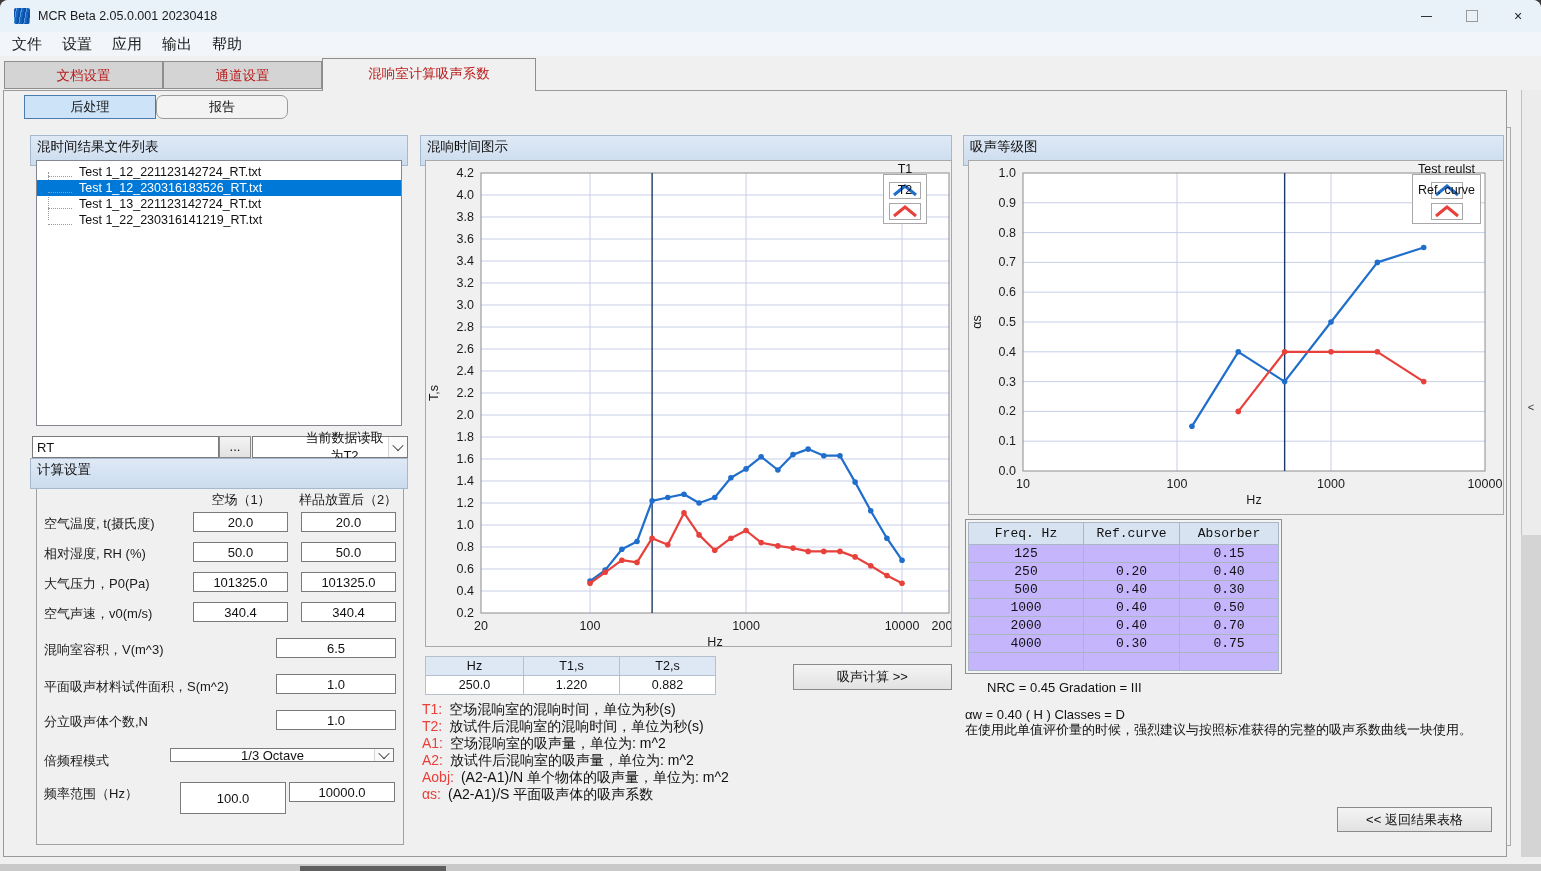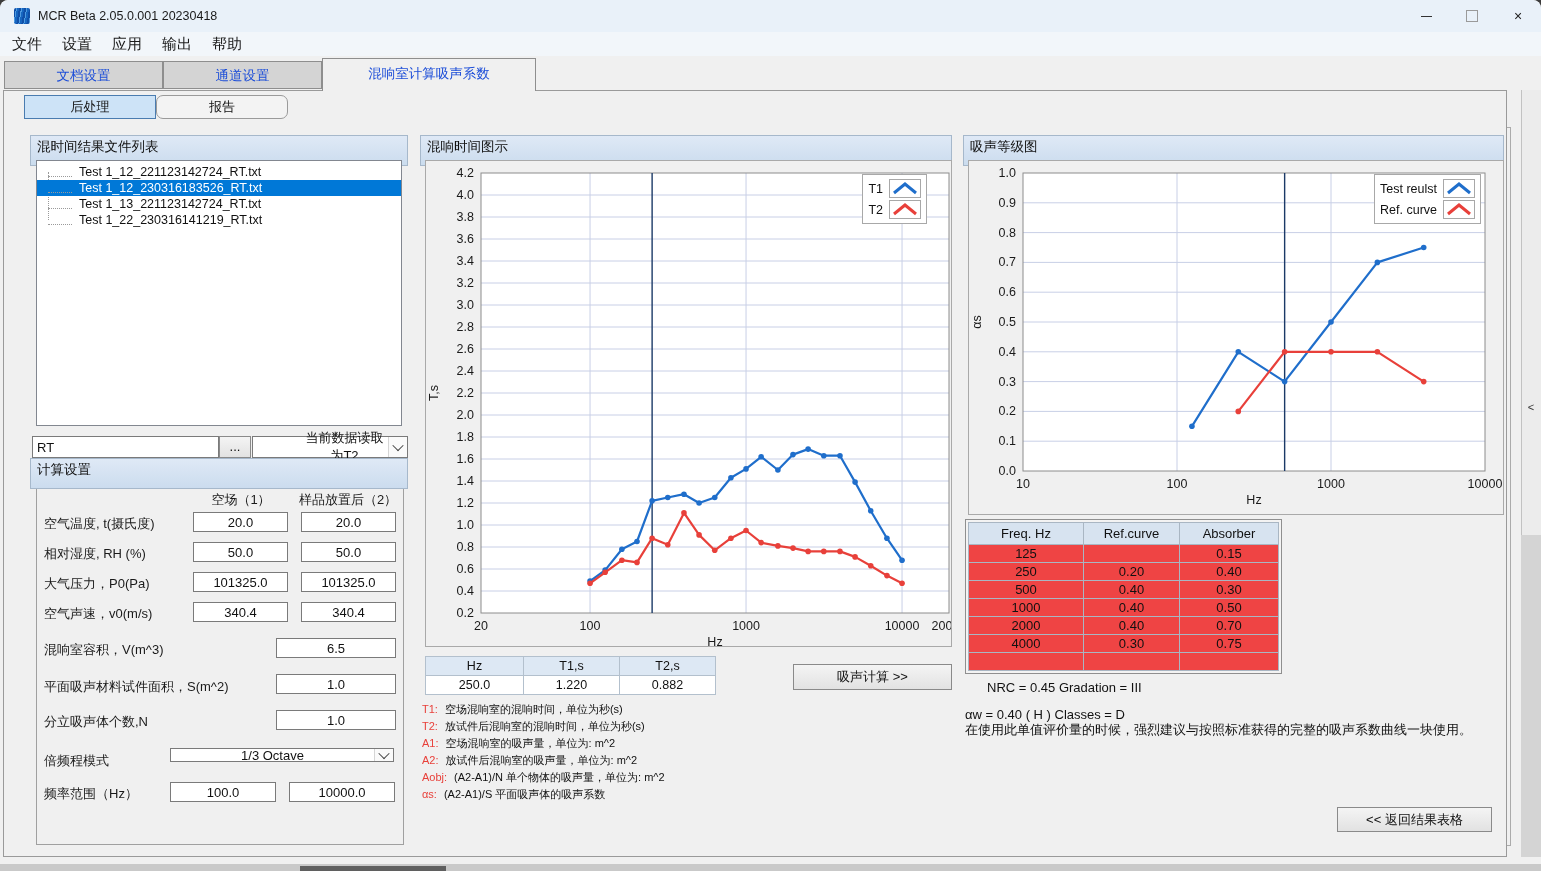--- a/index.html
+++ b/index.html
@@ -10,21 +10,21 @@
     background:repeating-linear-gradient(100deg,#0f4fa8 0 2px,#4d9ae0 2px 3px,#1565c0 3px 5px);}
   .title-text{position:absolute;left:38px;top:0;line-height:32px;font-size:12.5px;color:#1a1a1a;}
   .winbtns{position:absolute;right:0;top:0;height:32px;display:flex;}
   .winbtn{width:46px;height:32px;display:flex;align-items:center;justify-content:center;color:#222;font-size:14px;}
   .winbtn .minbar{width:11px;height:1px;background:#333;}
   .winbtn .maxbox{width:10px;height:10px;border:1px solid #9a9a9a;}
   
   .menubar{position:absolute;left:0;top:32px;width:1541px;height:24px;background:#f2f6fa;display:flex;align-items:center;padding-left:2px;box-sizing:border-box;}
   .menu-item{padding:3px 10px;font-size:15px;color:#1a1a1a;}
   
-  .tab{position:absolute;box-sizing:border-box;text-align:center;font-size:13.5px;color:#1d4ed8;}
+  .tab{position:absolute;box-sizing:border-box;text-align:center;font-size:13.5px;color:#b91c1c;}
   .tab.inactive{top:61px;height:28px;line-height:27px;background:#d4d4d4;border:1px solid #8e8e8e;z-index:1;}
   .tab.active{top:58px;height:33px;line-height:30px;background:#f0f0f0;border:1px solid #8e8e8e;border-bottom:none;z-index:3;}
   .content-frame{position:absolute;left:3px;top:90px;width:1504px;height:767px;border:1px solid #9a9a9a;background:#f0f0f0;box-sizing:border-box;z-index:2;}
   .main-groupbox{position:absolute;left:21px;top:127px;width:1490px;height:719px;border:1px solid #ababab;box-sizing:border-box;}
   .subtab{position:absolute;top:95px;height:24px;box-sizing:border-box;text-align:center;line-height:22px;font-size:13px;color:#111;z-index:4;}
   .subtab.sel{background:#cde3f7;border:1px solid #4a7cb0;}
   .subtab.unsel{background:#f3f3f3;border:1px solid #9a9a9a;}
   
   .sec-header{position:absolute;height:31px;line-height:22px;background:linear-gradient(#dfe9f6,#cbdcee);
     border:1px solid #a6b8cb;box-sizing:border-box;padding-left:6px;font-size:13.5px;color:#111;z-index:4;}
@@ -44,33 +44,33 @@
   .combo{position:absolute;box-sizing:border-box;border:1px solid #7a7a7a;background:#fff;font-size:13px;color:#111;display:flex;align-items:center;z-index:4;}
   .combo .val{flex:1;text-align:center;}
   .combo .drop{width:18px;align-self:stretch;border-left:1px solid #d5d5d5;background:#fafafa;display:flex;align-items:center;justify-content:center;}
   .chev{width:7px;height:7px;border-right:1.4px solid #444;border-bottom:1.4px solid #444;transform:rotate(45deg) translate(-1px,-1px);}
   .groupbox{position:absolute;border:1px solid #a0a0a0;box-sizing:border-box;z-index:3;}
   .flabel{position:absolute;font-size:13px;color:#1a1a1a;z-index:4;}
   .colhdr{position:absolute;font-size:13px;color:#1a1a1a;text-align:center;z-index:4;}
   
   .chartbox{position:absolute;border:1px solid #a9a9a9;background:#f0f0f0;box-sizing:border-box;z-index:4;}
   .legend{position:absolute;background:#fff;border:1px solid #a8a8a8;padding:3px 5px;z-index:5;}
-  .legend .lrow{display:flex;align-items:center;justify-content:flex-end;gap:6px;height:21px;font-size:12.5px;color:#111;}
+  .legend .lrow{display:flex;align-items:center;justify-content:flex-end;gap:6px;height:21px;font-size:12.5px;color:#111;flex-direction:column;}
   .legend .licon{width:30px;height:17px;border:1px solid #a8a8a8;background:#fff;display:flex;align-items:center;justify-content:center;}
   
   table.mini{position:absolute;left:425px;top:656px;border-collapse:collapse;z-index:4;background:#fff;border:1px solid #76899c;}
   table.mini th{background:#dde8f4;font-weight:normal;}
   table.mini th,table.mini td{border:1px solid #b3c0cd;font-size:12.5px;color:#111;text-align:center;height:18px;padding:0;}
   .freq-table-wrap{position:absolute;left:965px;top:519px;border:1px solid #8f8f8f;background:#f3f3f3;padding:2px;z-index:4;}
-  table.freq{border-collapse:collapse;background:#ef4444;}
+  table.freq{border-collapse:collapse;background:#c4b5fd;font-family:Liberation Mono, monospace;}
   table.freq th{background:#d7e3f0;font-weight:normal;}
   table.freq th,table.freq td{border:1px solid #a9b6c3;font-size:13px;color:#111;text-align:center;padding:0;height:17px;}
   table.freq th{height:21px;}
   .defs{position:absolute;left:422px;top:701px;z-index:4;}
-  .defs .dline{font-size:11px;line-height:17px;color:#111;}
+  .defs .dline{font-size:14px;line-height:17px;color:#111;}
   .defs .term{color:#e8403a;margin-right:7px;}
   .rtext{position:absolute;font-size:13px;color:#111;z-index:4;white-space:nowrap;}
   
   .right-strip{position:absolute;left:1521px;top:90px;width:20px;height:767px;background:#ececec;border-left:1px solid #c2c2c2;box-sizing:border-box;}
   .right-substrip{position:absolute;left:1521px;top:535px;width:20px;height:322px;background:#d4d4d4;}
   .collapse-btn{position:absolute;left:1523px;top:398px;width:16px;height:18px;font-size:11px;color:#333;text-align:center;line-height:18px;z-index:5;}
   .bottom-strip{position:absolute;left:0;top:864px;width:1541px;height:7px;background:#c9c9c9;}
   .bottom-dark{position:absolute;left:300px;top:866px;width:146px;height:5px;background:#5f5f5f;}
   svg text{font-family:"Liberation Sans","DejaVu Sans",sans-serif;}
 </style>
@@ -179,21 +179,21 @@
 
   <div class="flabel" style="left:44px;top:752px;">倍频程模式</div>
   <div class="combo" style="left:170px;top:748px;width:224px;height:14px;">
     <span class="val">1/3 Octave</span>
     <span class="drop">
         <span class="chev"></span>
       </span>
   </div>
 
   <div class="flabel" style="left:44px;top:785px;">频率范围（Hz）</div>
-  <input class="tbox" style="left: 170px; top: 782px; width: 106px; height: 20px; z-index: 4;" value="100.0">
+  <input class="tbox" style="left: 180px; top: 782px; width: 106px; height: 32px; z-index: 4;" value="100.0">
   <input class="tbox" style="left: 289px; top: 782px; width: 106px; height: 20px; z-index: 4;" value="10000.0">
 
   <div class="sec-header" style="left:420px;top:135px;width:532px;">混响时间图示</div>
 
   <div class="chartbox" style="left:425px;top:160px;width:527px;height:487px;">
     <svg width="525" height="485" viewBox="0 0 525 485">
         <rect x="55" y="12" width="468" height="440" fill="#ffffff"></rect>
         <line x1="55" y1="430" x2="523" y2="430" stroke="#c8cfe6" stroke-width="1"></line>
         <line x1="55" y1="408" x2="523" y2="408" stroke="#c8cfe6" stroke-width="1"></line>
         <line x1="55" y1="386" x2="523" y2="386" stroke="#c8cfe6" stroke-width="1"></line>

